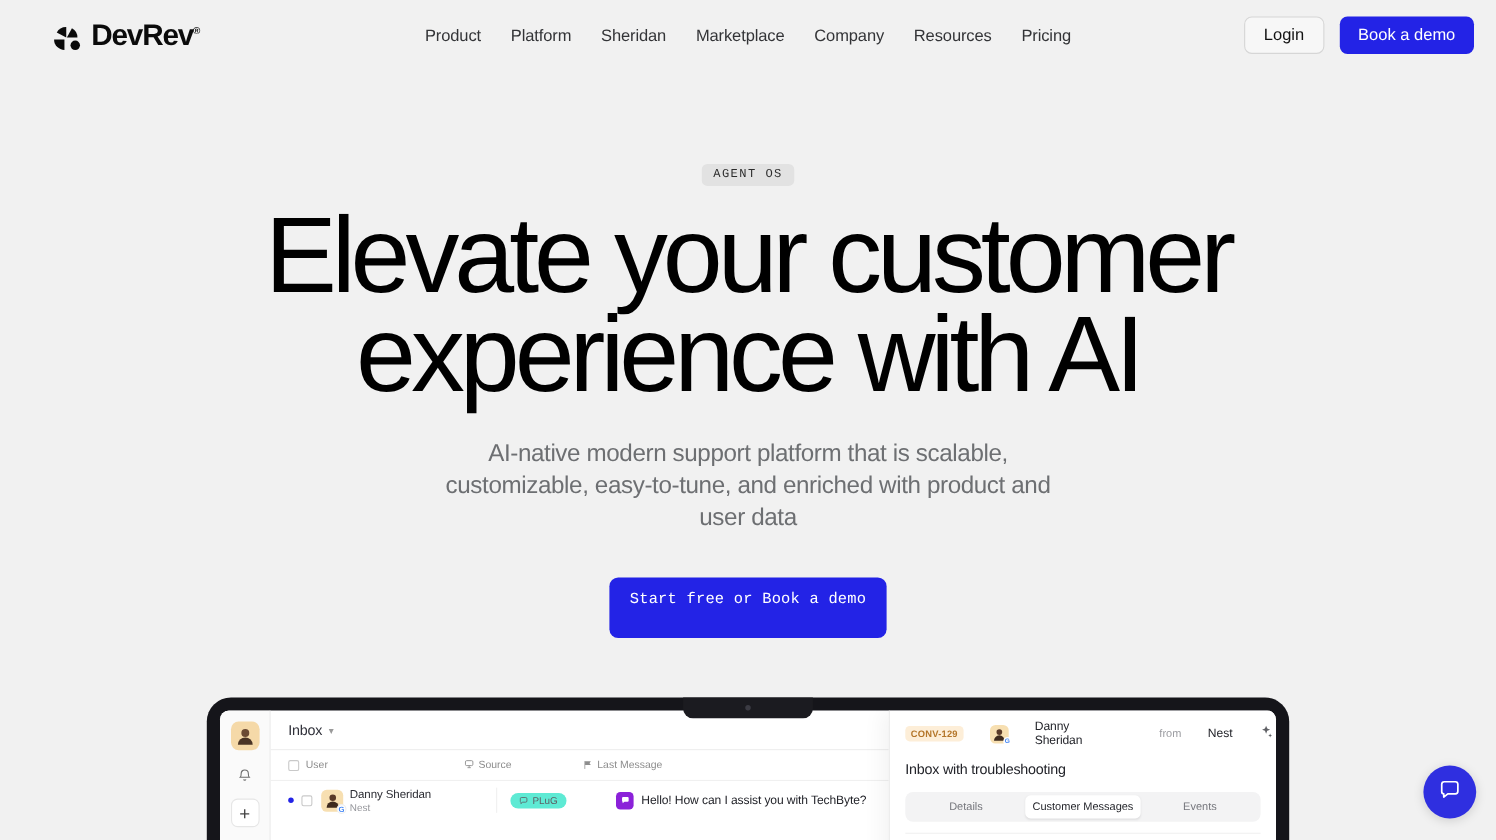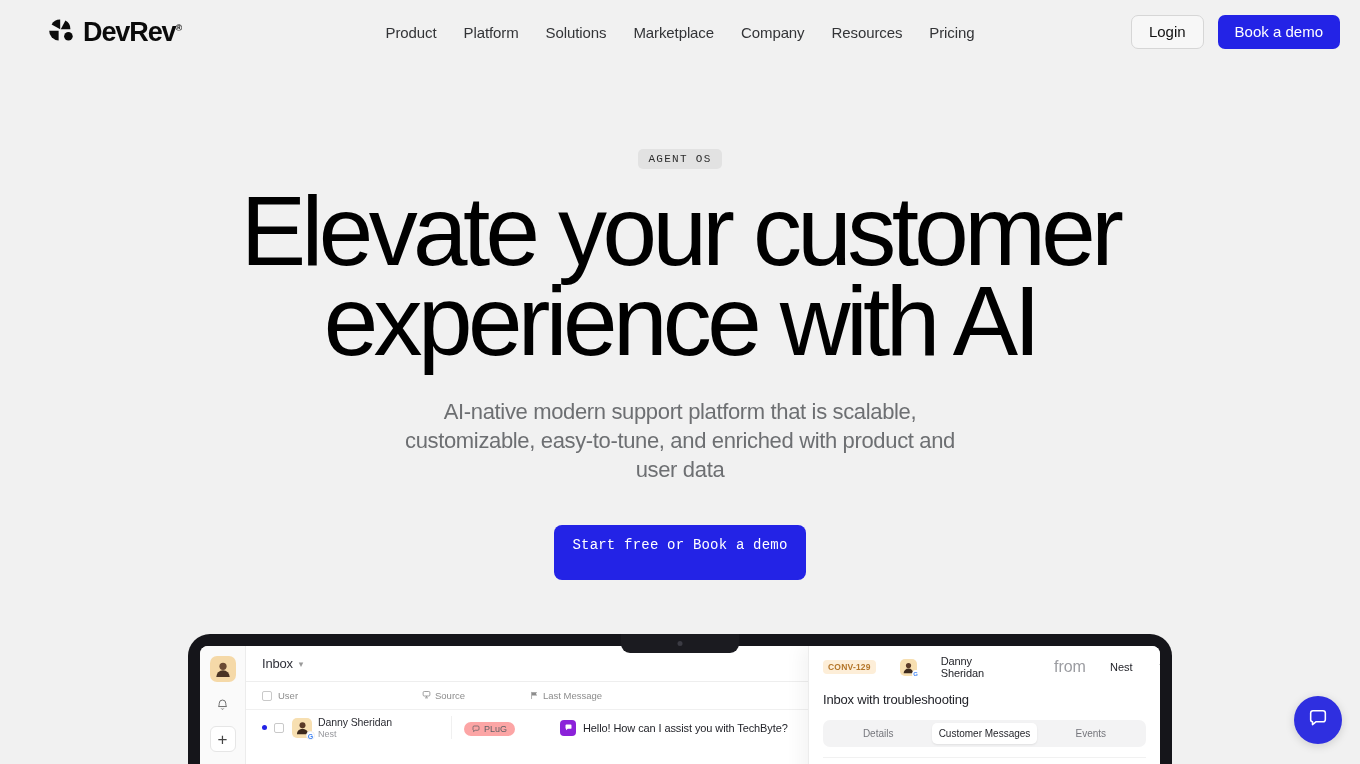--- a/index.html
+++ b/index.html
@@ -22,21 +22,21 @@
     height: 64px;
     display: flex;
     align-items: center;
     padding: 0 20px 0 48px;
     position: relative;
     z-index: 20;
   }
 
   .brand {
     display: flex;
-    align-items: flex-start;
+    align-items: flex-end;
     gap: 9px;
     cursor: pointer;
   }
   .brand-mark { width: 26px; height: 22px; display: block; flex: none; }
   .brand-name {
     font-size: 27px;
     font-weight: 700;
     letter-spacing: -1.1px;
     color: #0b0b0b;
     line-height: 1;
@@ -324,21 +324,21 @@
     line-height: 1.2;
   }
   .row-source {
     width: 108px;
     padding-left: 12px;
   }
   .src-chip {
     display: inline-flex;
     align-items: center;
     gap: 4px;
-    background: #fca5a5;
+    background: #5eead4;
     border-radius: 10px;
     padding: 2px 8px;
     font-size: 9px;
     color: #5e5f64;
   }
   .row-last {
     flex: 1;
     display: flex;
     align-items: center;
     gap: 7px;
@@ -399,21 +399,21 @@
     width: 8px; height: 8px;
     border-radius: 50%;
     background: #fff;
     font-size: 6px;
     line-height: 8px;
     text-align: center;
     font-weight: 700;
     color: #4285f4;
   }
   .dt-name { font-size: 11px; color: #24252b; letter-spacing: -0.1px; }
-  .dt-from { font-size: 16px; color: #9b9ca1; margin-left: 46px; }
+  .dt-from { font-size: 10px; color: #9b9ca1; margin-left: 46px; }
   .dt-org { font-size: 11px; color: #24252b; }
   .dt-actions {
     margin-left: auto;
     display: flex;
     align-items: center;
     gap: 14px;
     color: #5f6065;
   }
   .dt-title {
     margin-top: 13px;
@@ -493,21 +493,21 @@
         <circle cx="20.4" cy="17.2" r="4.3" fill="#0b0b0b"></circle>
         <path d="M10.6 11.8 L1.2 11.8 A9.4 9.4 0 0 0 10.6 21.4 Z" fill="#0b0b0b"></path>
       </svg>
     </span>
     <span class="brand-name"><span>DevRev</span><span class="brand-tm">®</span></span>
   </div>
 
   <nav class="nav">
     <span class="nav-item">Product</span>
     <span class="nav-item">Platform</span>
-    <span class="nav-item">Solutions</span>
+    <span class="nav-item">Sheridan</span>
     <span class="nav-item">Marketplace</span>
     <span class="nav-item">Company</span>
     <span class="nav-item">Resources</span>
     <span class="nav-item">Pricing</span>
   </nav>
 
   <div class="header-actions">
     <button class="btn-login">Login</button>
     <button class="btn-demo">Book a demo</button>
   </div>

